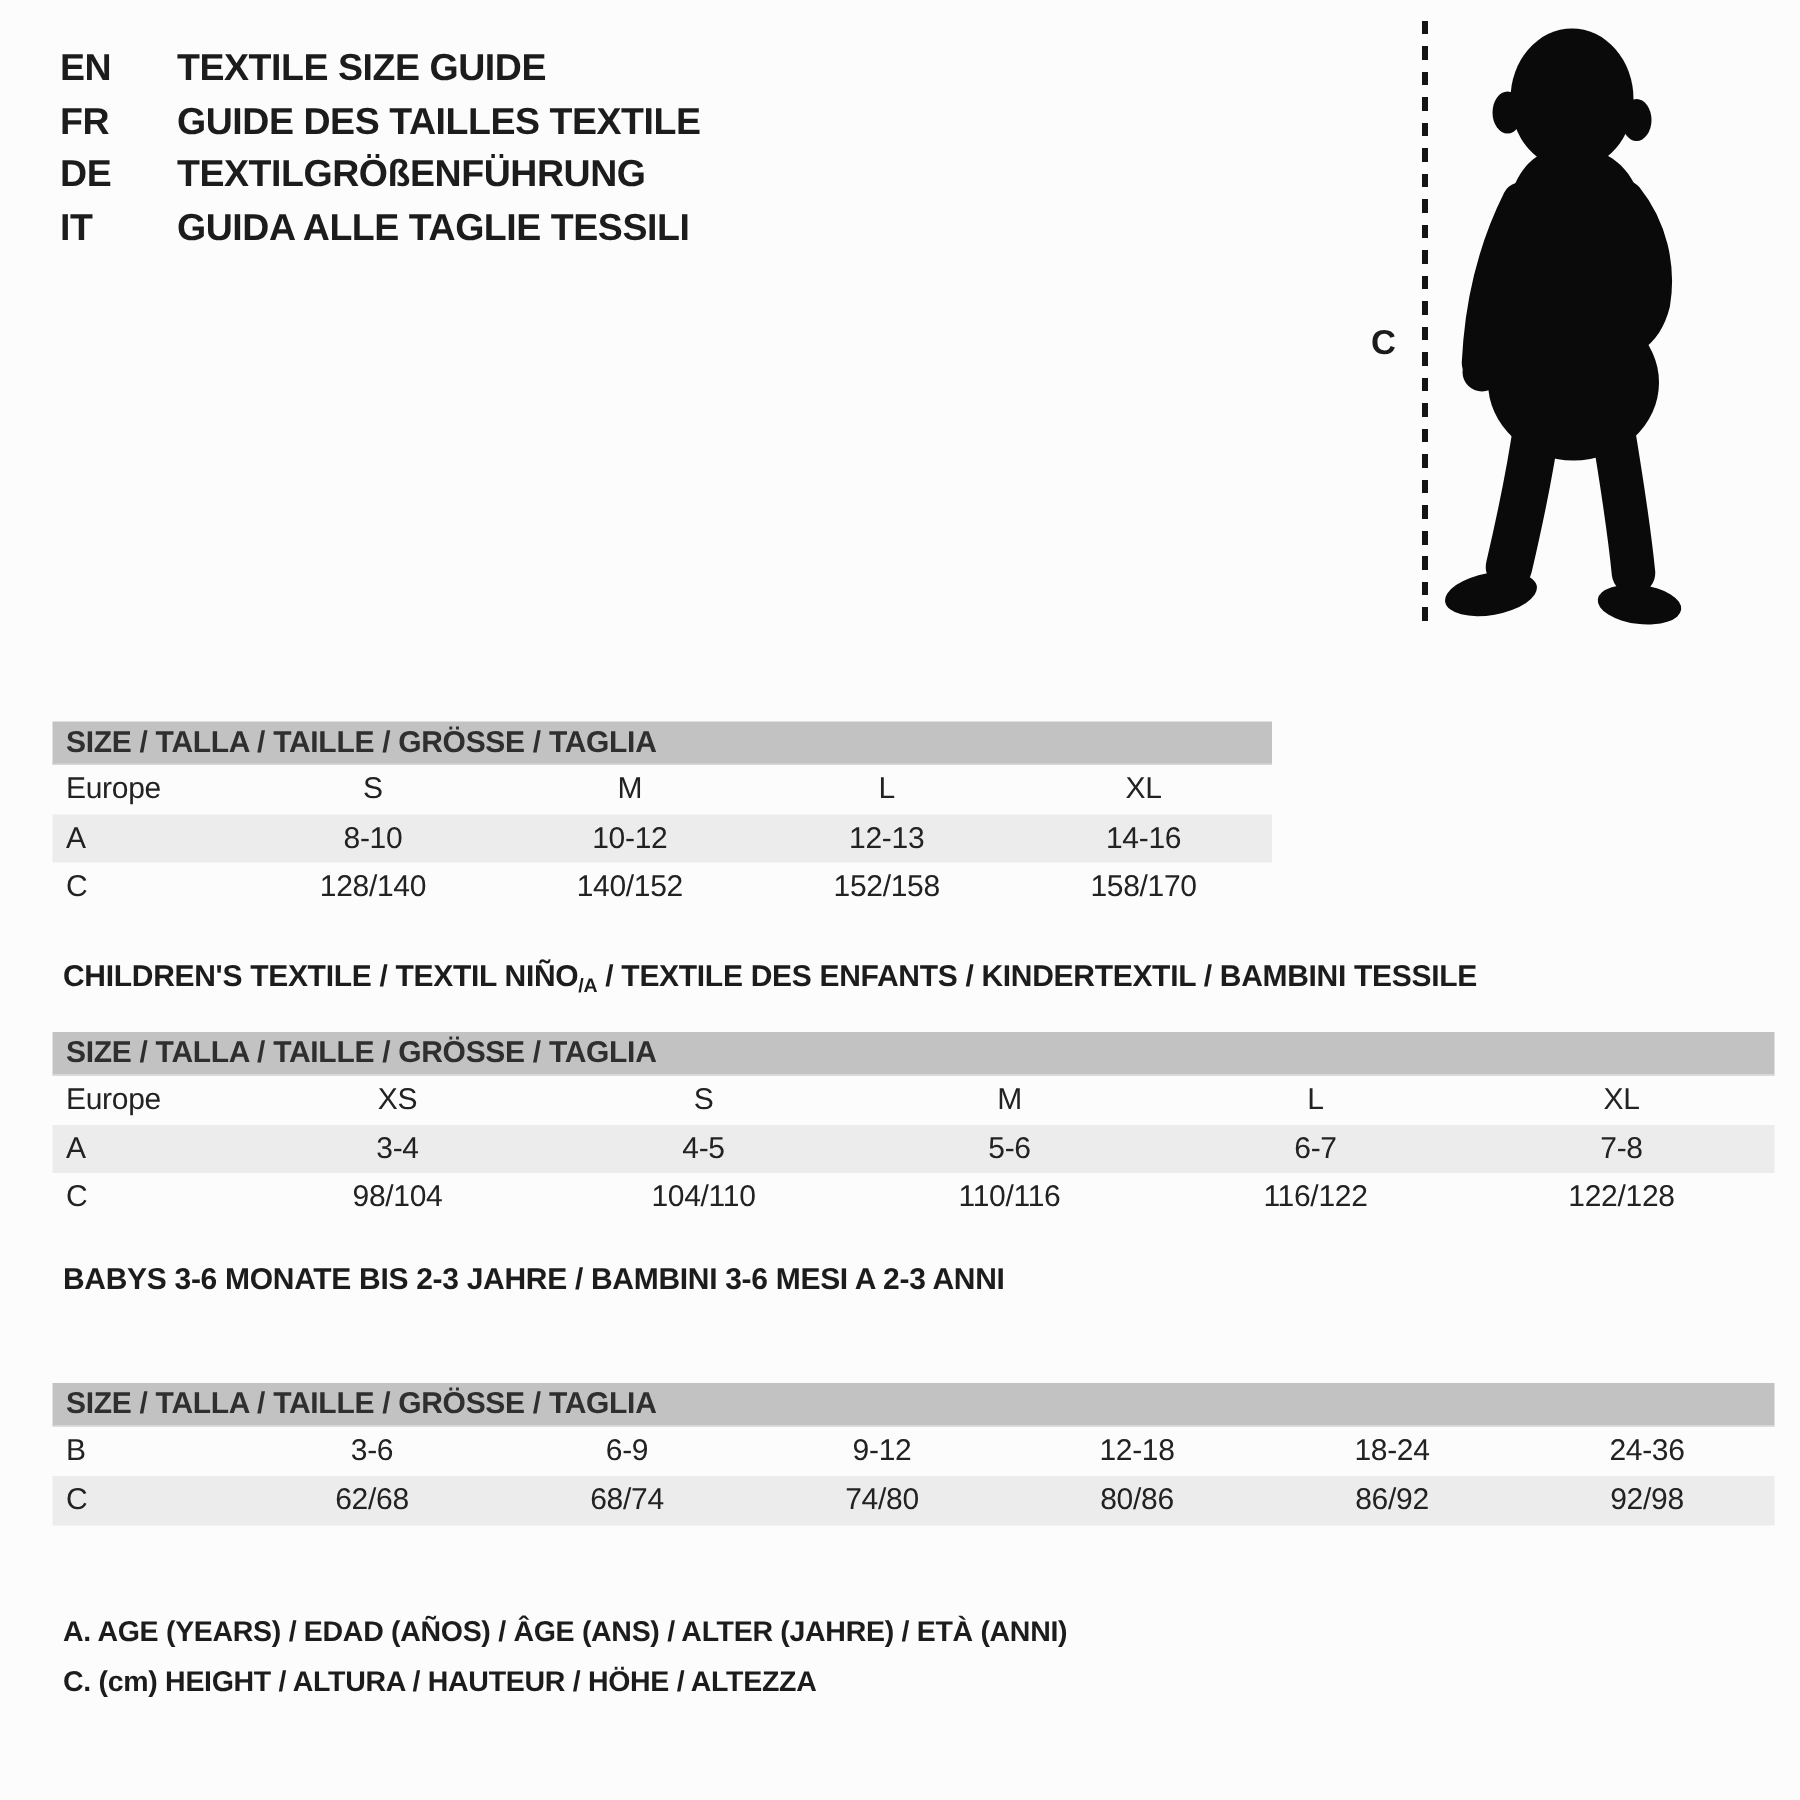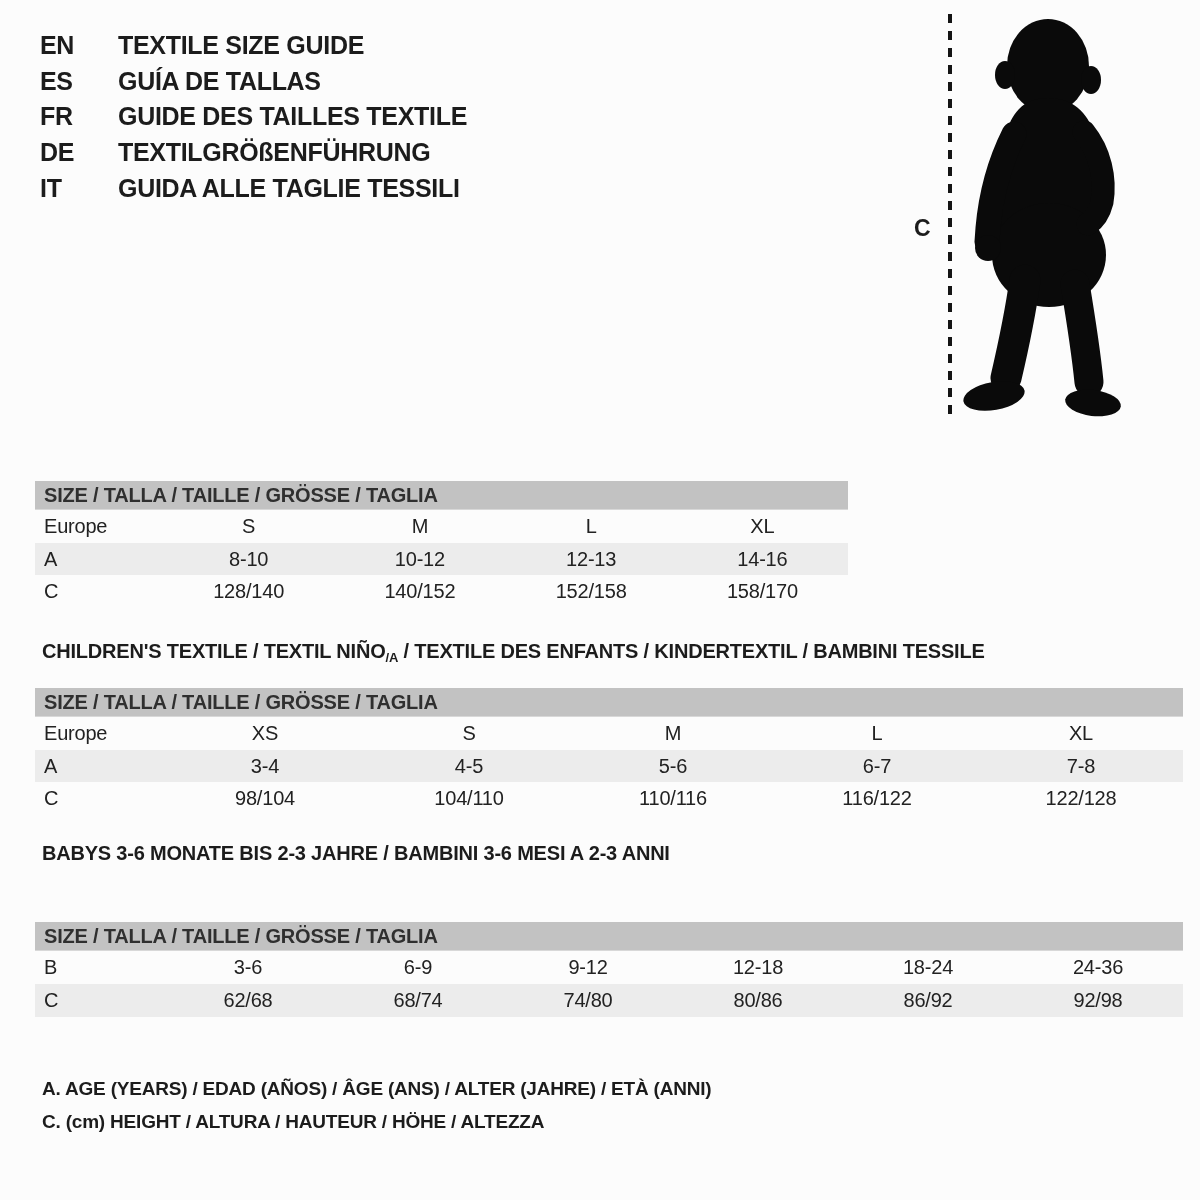--- a/index.html
+++ b/index.html
@@ -70,24 +70,20 @@
 </style>
 </head>
 <body>
 
 <div id="canvas">
 
   <div class="lang-block">
     <div class="lang-row">
       <span class="lang-code">EN</span>
       <span class="lang-title">TEXTILE SIZE GUIDE</span>
-    </div>
-    <div class="lang-row">
-      <span class="lang-code">ES</span>
-      <span class="lang-title">GUÍA DE TALLAS</span>
     </div>
     <div class="lang-row">
       <span class="lang-code">FR</span>
       <span class="lang-title">GUIDE DES TAILLES TEXTILE</span>
     </div>
     <div class="lang-row">
       <span class="lang-code">DE</span>
       <span class="lang-title">TEXTILGRÖßENFÜHRUNG</span>
     </div>
     <div class="lang-row">

